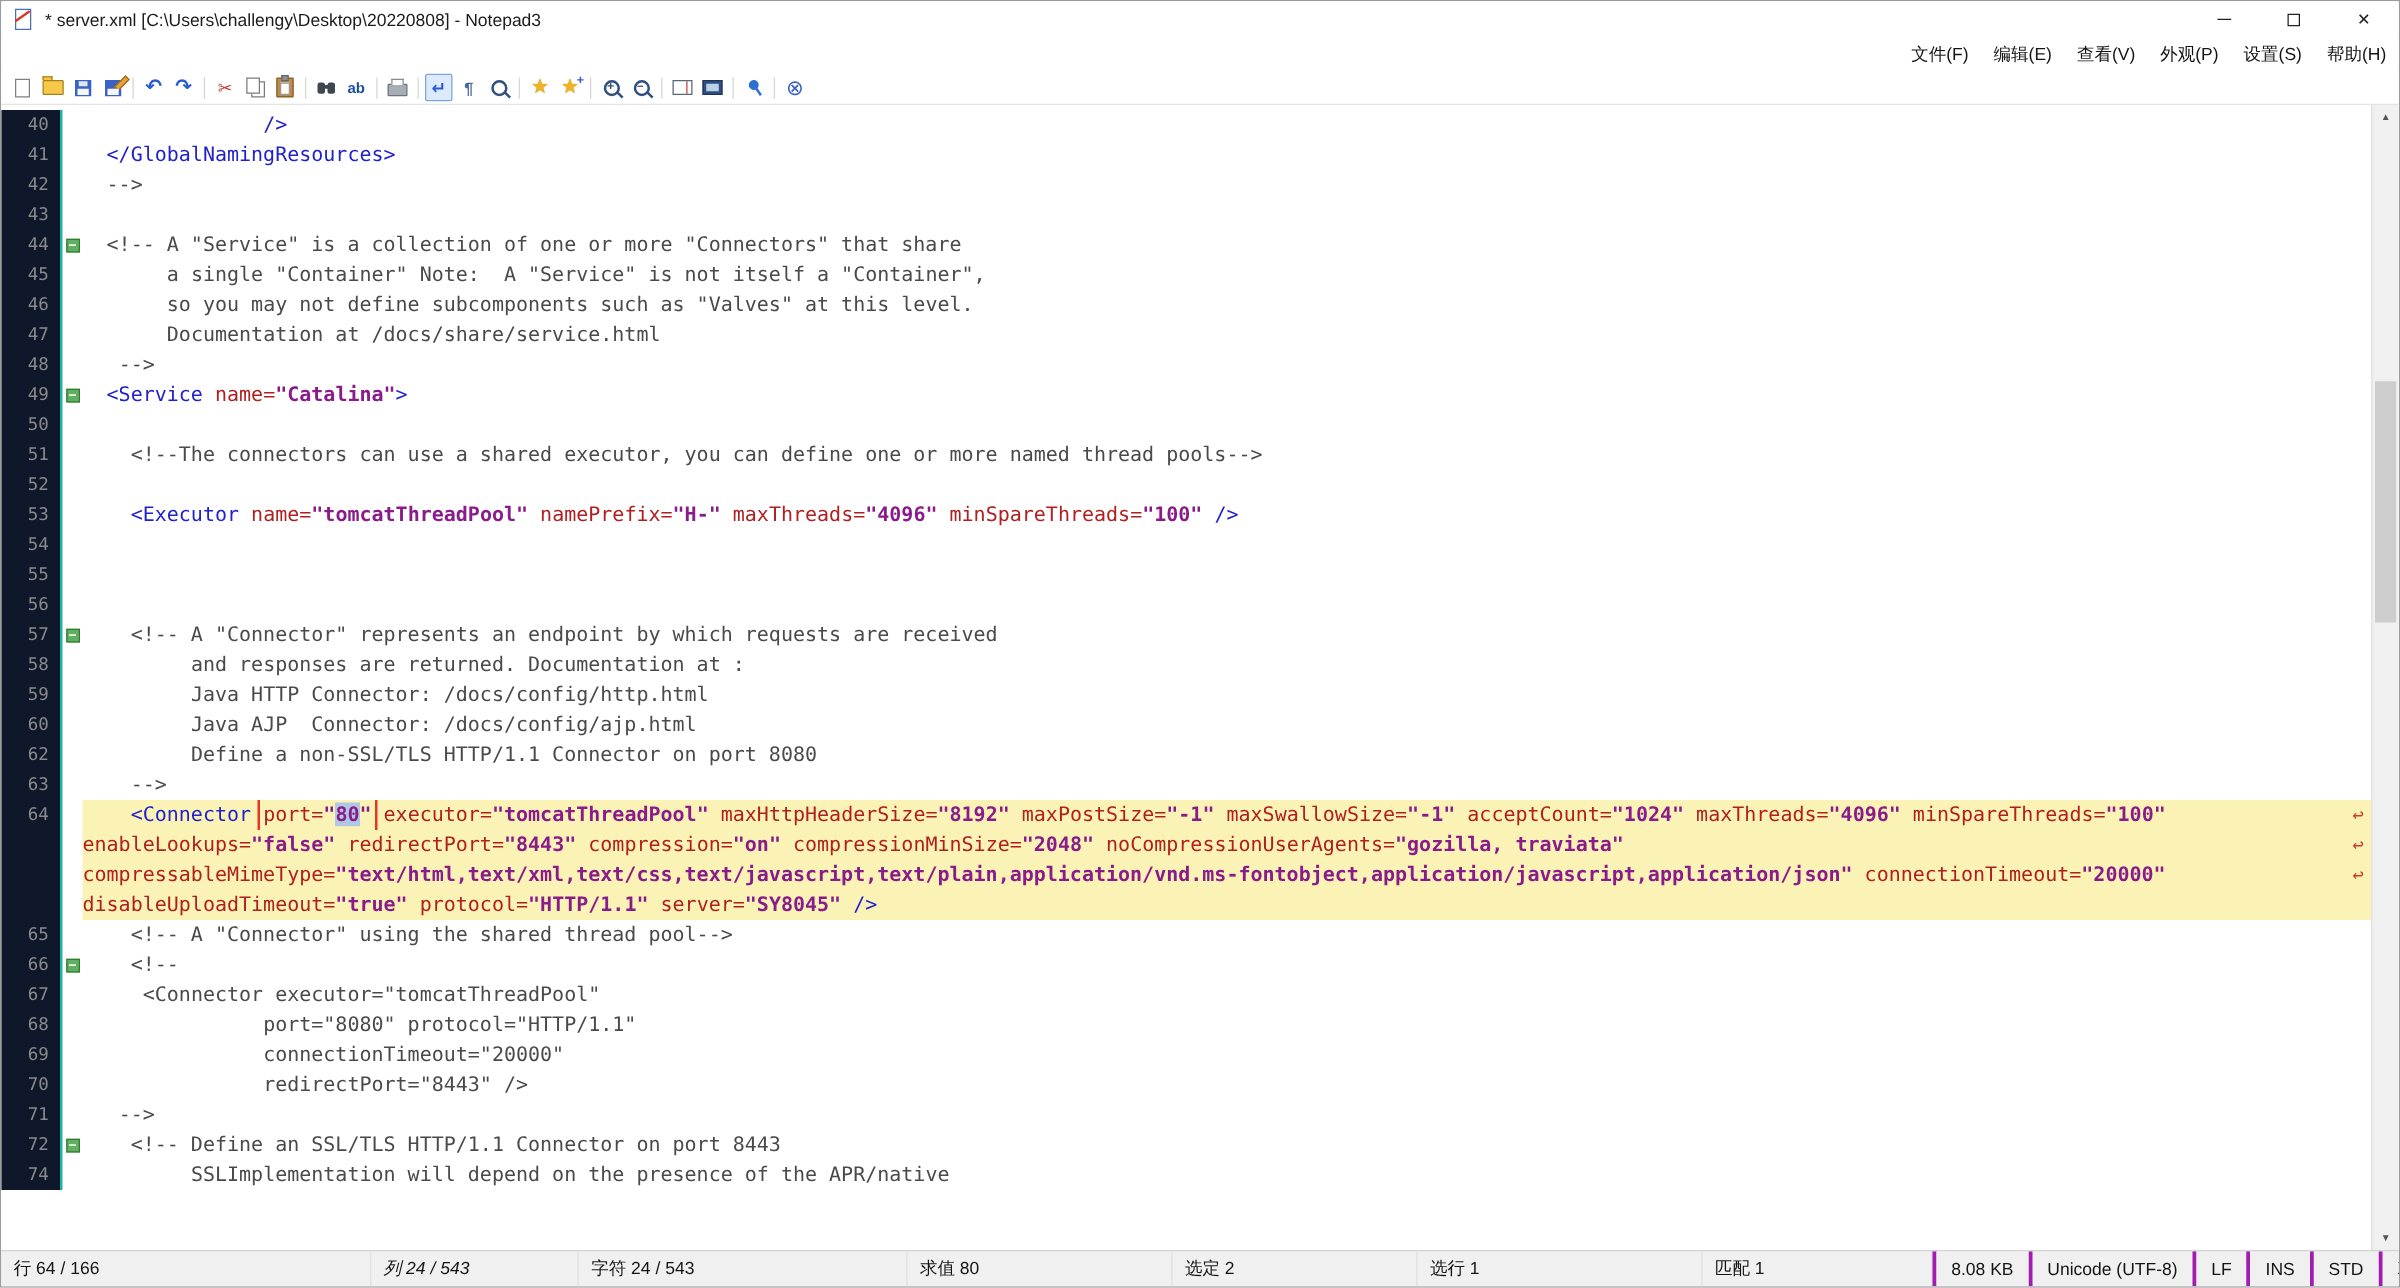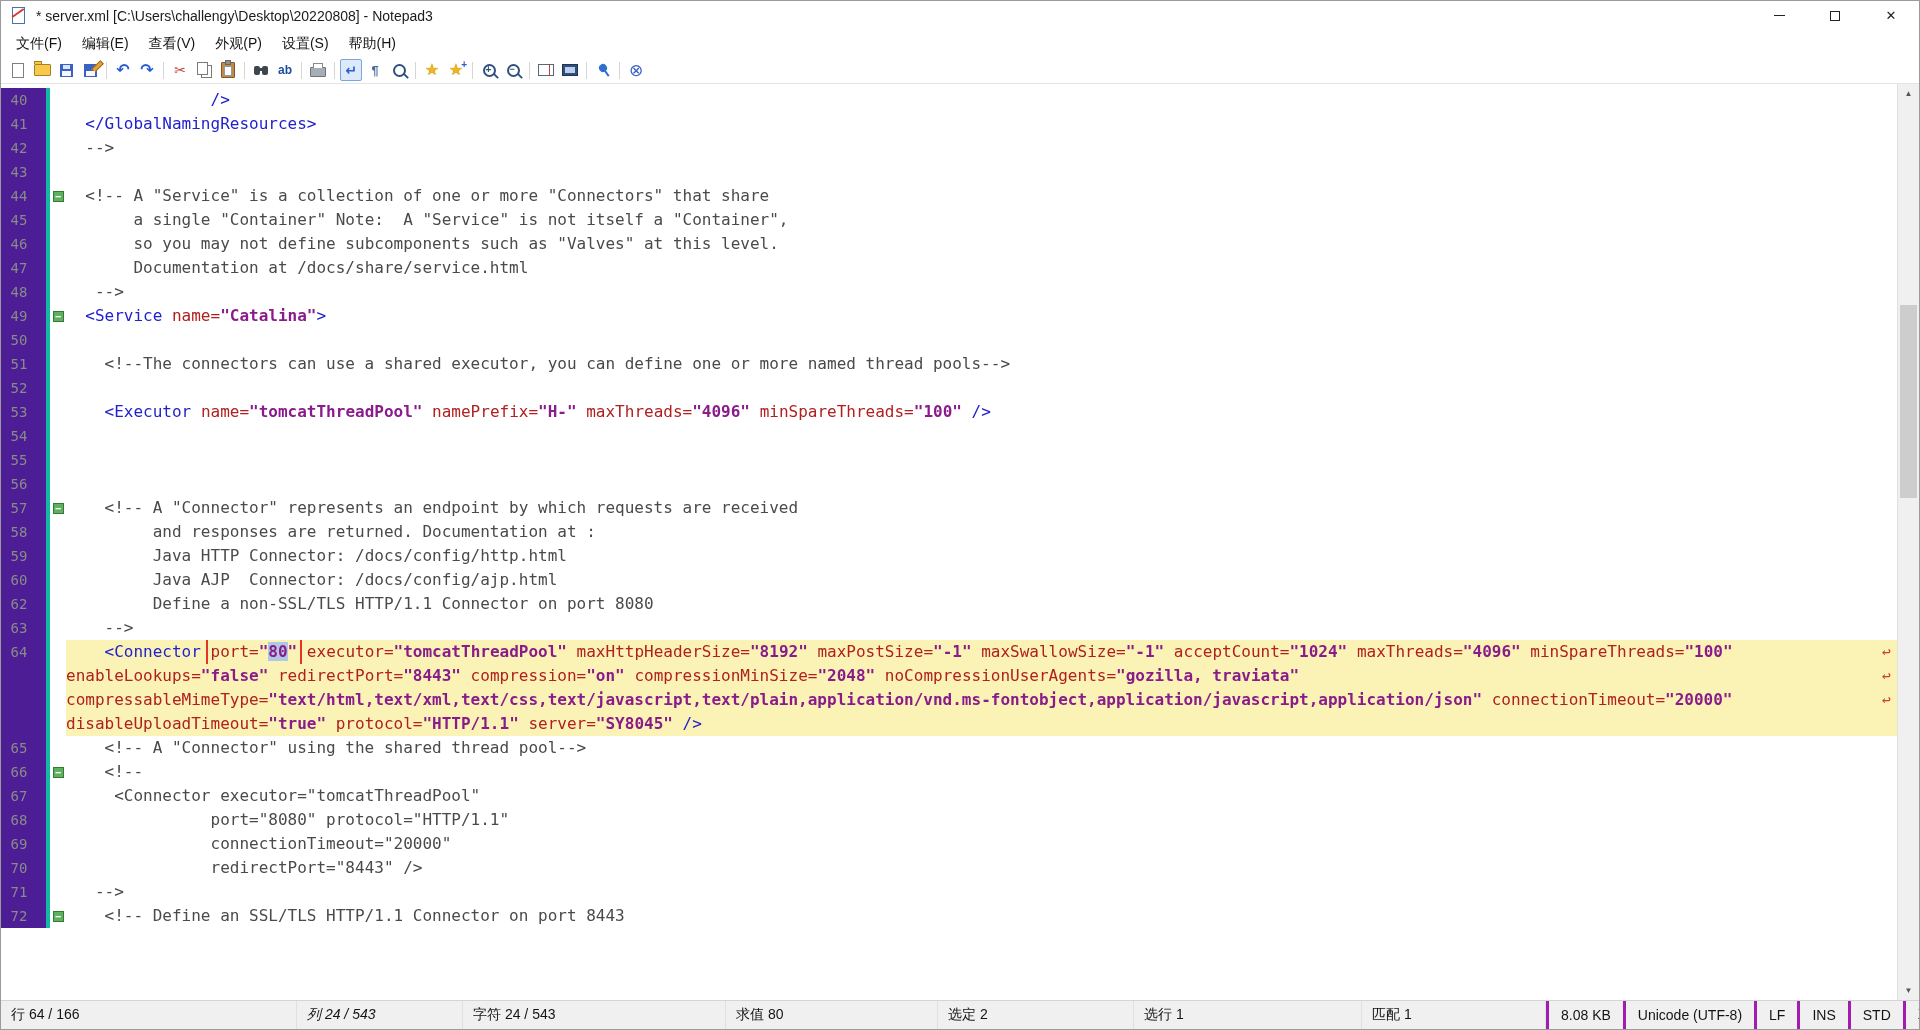--- a/index.html
+++ b/index.html
@@ -13,21 +13,21 @@
   .app-icon i::after{content:"";position:absolute;left:-2px;top:4px;width:14px;height:2px;background:#d43b2a;transform:rotate(-35deg);}
   .title-text{margin-left:9px;font-size:14px;color:#1b1b1b;white-space:nowrap;}
   .win-controls{margin-left:auto;display:flex;height:100%;}
   .wbtn{width:56px;height:100%;display:flex;align-items:center;justify-content:center;}
   .glyph-min{width:11px;height:1px;background:#222;display:block;}
   .glyph-restore{width:8px;height:8px;border:1px solid #222;background:#fff;position:relative;display:block;}
   .glyph-restore::before{content:"";position:absolute;left:2px;top:-4px;width:8px;height:8px;border:1px solid #222;z-index:-1;}
   .glyph-close{font-size:13px;color:#222;line-height:1;}
 
   
-  .menubar{height:27px;display:flex;align-items:center;padding-left:5px;background:#fff;font-size:14px;flex:0 0 auto;}
+  .menubar{height:27px;display:flex;align-items:center;padding-left:5px;background:#fff;font-size:14px;flex:0 0 auto;justify-content:flex-end;}
   .menu-item{padding:4px 10px;color:#141414;cursor:default;}
 
   
   .toolbar{height:26px;display:flex;align-items:center;padding-left:5px;background:#fff;border-bottom:1px solid #e4e4e4;flex:0 0 auto;}
   .tb-sep{width:1px;height:17px;background:#d6d6d6;margin:0 4px;display:inline-block;}
   .ticon{width:22px;height:22px;display:inline-flex;align-items:center;justify-content:center;border:1px solid transparent;border-radius:2px;margin:0 1px;box-sizing:border-box;}
   .ticon.active{border-color:#7aa6d8;background:#dceafc;}
   .ticon i{font-style:normal;display:block;}
   .i-glyph i{display:inline;line-height:1;}
   .i-new i{width:12px;height:15px;background:#fff;border:1px solid #808080;box-sizing:border-box;}
@@ -63,21 +63,21 @@
   .i-fullscreen i{width:14px;height:10px;background:#2f4f80;border:1px solid #1e3558;position:relative;}
   .i-fullscreen i::before{content:"";position:absolute;left:2px;top:2px;right:2px;bottom:2px;background:#bcd0ea;}
   .i-pin i{width:8px;height:8px;background:#2f6fd0;border-radius:50%;position:relative;transform:rotate(-35deg);margin-bottom:5px;}
   .i-pin i::after{content:"";position:absolute;left:3px;top:7px;width:2px;height:7px;background:#2f6fd0;}
   .i-exit i{color:#3a62c4;font-size:17px;}
 
   
   .editor{flex:1 1 auto;display:flex;background:#fff;overflow:hidden;position:relative;}
   .code{flex:1;padding-top:4px;font-family:"DejaVu Sans Mono","Liberation Mono",monospace;font-size:16px;overflow:hidden;}
   .row{display:flex;height:24px;white-space:pre;}
-  .ln{flex:0 0 49px;width:49px;text-align:center;padding-right:9px;box-sizing:border-box;color:#8a8a8a;font-size:14px;line-height:24px;background:#4c1d95;border-right:4px solid #14b8a6;}
+  .ln{flex:0 0 49px;width:49px;text-align:right;padding-right:9px;box-sizing:border-box;color:#8a8a8a;font-size:14px;line-height:24px;background:#0f172a;border-right:2px solid #14b8a6;}
   .fm{flex:0 0 16px;width:16px;display:flex;align-items:center;justify-content:center;background:#fff;}
   .foldbox{width:11px;height:11px;background:#61b061;border:1px solid #2f7d2f;color:#fff;font:bold 10px/9px "DejaVu Sans Mono",monospace;text-align:center;box-sizing:border-box;display:block;}
   .ct{flex:1;position:relative;line-height:24px;color:#222;overflow:hidden;}
   .ct.hl{background:#fbf3b5;}
   .sg{display:inline;}
   .sg.p{color:#222;}
   .sg.t{color:#2222cc;}
   .sg.a{color:#b02020;}
   .sg.v{color:#8a1b8a;font-weight:bold;}
   .sg.c{color:#4a4a4a;}
@@ -244,20 +244,21 @@
         <div class="row"><span class="ln"></span><span class="fm"></span><span class="ct hl"><span class="sg a">compressableMimeType=</span><span class="sg v">"text/html,text/xml,text/css,text/javascript,text/plain,application/vnd.ms-fontobject,application/javascript,application/json"</span><span class="sg p"> </span><span class="sg a">connectionTimeout=</span><span class="sg v">"20000"</span><span class="wm">↩</span></span></div>
         <div class="row"><span class="ln"></span><span class="fm"></span><span class="ct hl"><span class="sg a">disableUploadTimeout=</span><span class="sg v">"true"</span><span class="sg p"> </span><span class="sg a">protocol=</span><span class="sg v">"HTTP/1.1"</span><span class="sg p"> </span><span class="sg a">server=</span><span class="sg v">"SY8045"</span><span class="sg p"> </span><span class="sg t">/&gt;</span></span></div>
         <div class="row"><span class="ln">65</span><span class="fm"></span><span class="ct"><span class="sg p">    </span><span class="sg c">&lt;!-- A "Connector" using the shared thread pool--&gt;</span></span></div>
         <div class="row"><span class="ln">66</span><span class="fm"><span class="foldbox">−</span></span><span class="ct"><span class="sg p">    </span><span class="sg c">&lt;!--</span></span></div>
         <div class="row"><span class="ln">67</span><span class="fm"></span><span class="ct"><span class="sg p">     </span><span class="sg c">&lt;Connector executor="tomcatThreadPool"</span></span></div>
         <div class="row"><span class="ln">68</span><span class="fm"></span><span class="ct"><span class="sg p">               </span><span class="sg c">port="8080" protocol="HTTP/1.1"</span></span></div>
         <div class="row"><span class="ln">69</span><span class="fm"></span><span class="ct"><span class="sg p">               </span><span class="sg c">connectionTimeout="20000"</span></span></div>
         <div class="row"><span class="ln">70</span><span class="fm"></span><span class="ct"><span class="sg p">               </span><span class="sg c">redirectPort="8443" /&gt;</span></span></div>
         <div class="row"><span class="ln">71</span><span class="fm"></span><span class="ct"><span class="sg p">   </span><span class="sg c">--&gt;</span></span></div>
         <div class="row"><span class="ln">72</span><span class="fm"><span class="foldbox">−</span></span><span class="ct"><span class="sg p">    </span><span class="sg c">&lt;!-- Define an SSL/TLS HTTP/1.1 Connector on port 8443</span></span></div>
+        <div class="row"><span class="ln">74</span><span class="fm"></span><span class="ct"><span class="sg p">         </span><span class="sg c">SSLImplementation will depend on the presence of the APR/native</span></span></div>
       </div>
     <div class="vscroll">
       <div class="varrow">▲</div>
       <div class="vtrack">
         <div class="vthumb" style="top: 23%; height: 22%;"></div>
       </div>
       <div class="varrow">▼</div>
     </div>
   </div>
 

